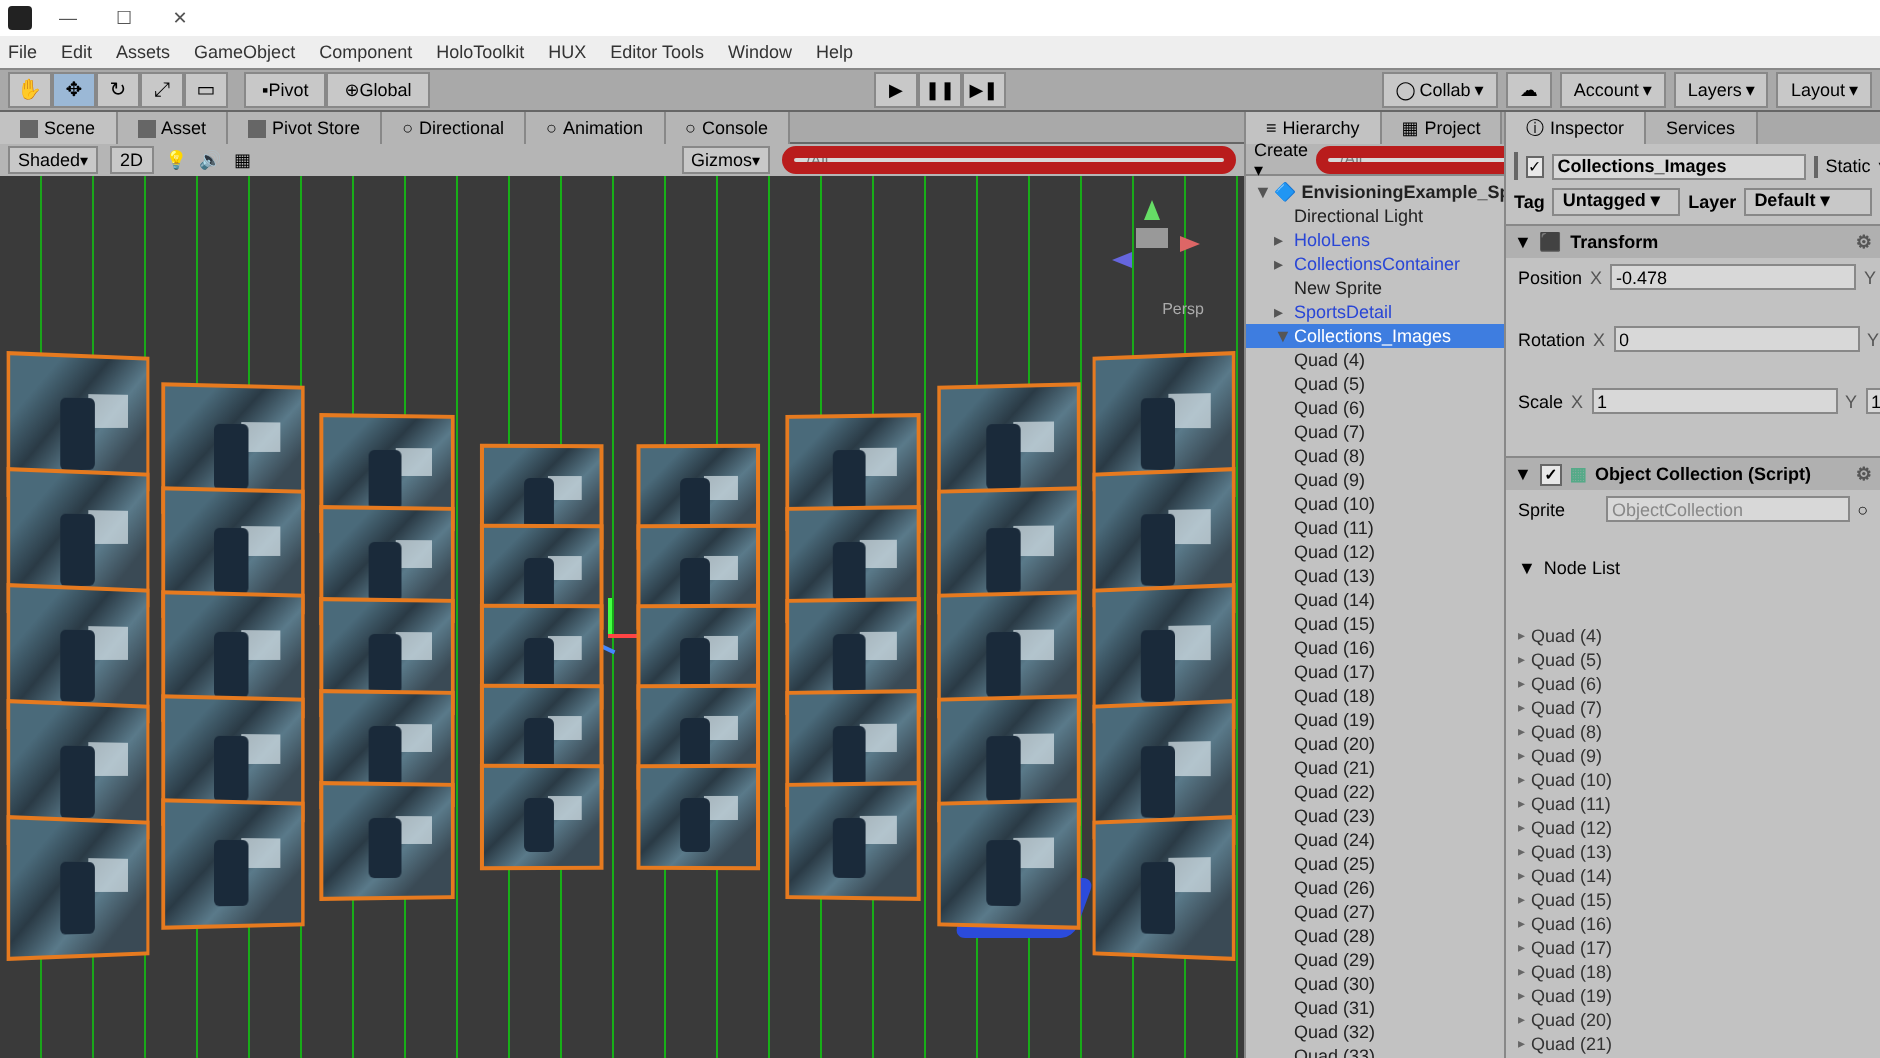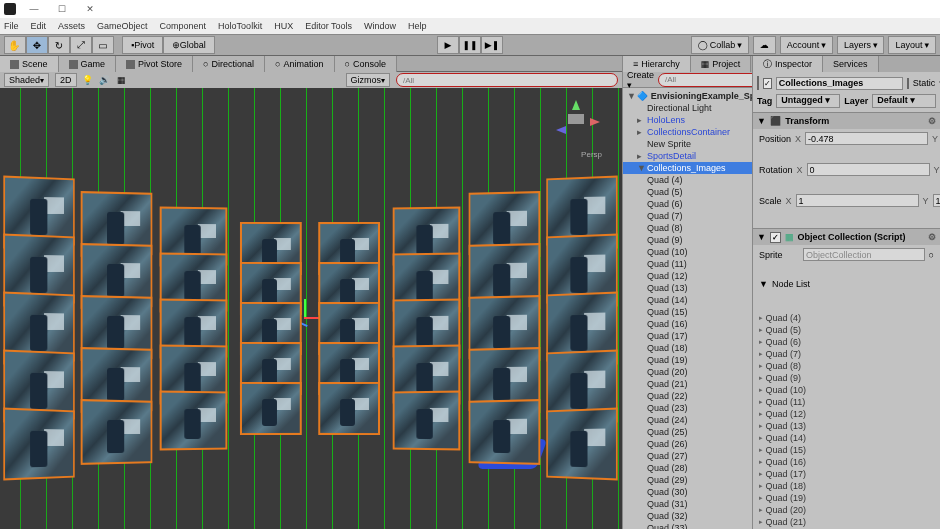--- a/index.html
+++ b/index.html
@@ -44,21 +44,21 @@
 .window-light { position:absolute; left:55%; top:28%; width:30%; height:25%; background:#d8e4ea; opacity:0.7; }
 .camera-icon { position:absolute; bottom:60px; right:80px; width:60px; height:30px; background:#2b4bdb; transform:skewX(-20deg); border-radius:6px; }
 .camera-icon::after { content:''; position:absolute; left:18px; top:6px; width:16px; height:12px; background:#fff; border-radius:2px; }
 .arrow-gizmo { position:absolute; top:220px; left:295px; width:20px; height:20px; }
 .arrow-gizmo .ax { position:absolute; width:18px; height:2px; background:#f44; top:9px; left:9px; }
 .arrow-gizmo .ay { position:absolute; width:2px; height:18px; background:#4f4; top:-9px; left:9px; }
 .arrow-gizmo .az { position:absolute; width:15px; height:2px; background:#48f; top:14px; left:-2px; transform:rotate(25deg); }
 .hierarchy-panel { width:130px; background:#c2c2c2; display:flex; flex-direction:column; border-left:1px solid #888; }
 .panel-tabs { height:16px; background:#a9a9a9; display:flex; }
 .panel-header { height:16px; background:#b5b5b5; display:flex; align-items:center; padding:0 4px; gap:4px; font-size:9px; border-bottom:1px solid #888; }
-.search-box { flex:1; height:14px; background:#d8d8d8; border:1px solid #b91c1c; border-radius:7px; padding:0 6px; font-size:8px; }
+.search-box { flex:1; height:14px; background:#d8d8d8; border:6px solid #b91c1c; border-radius:7px; padding:0 6px; font-size:8px; }
 .tree { flex:1; overflow-y:auto; padding:2px 0; }
 .tree-item { padding:1px 4px; display:flex; align-items:center; gap:2px; font-size:9px; color:#222; white-space:nowrap; }
 .tree-item.root { font-weight:bold; }
 .tree-item.blue { color:#2946d6; }
 .tree-item.selected { background:#3e7de0; color:#fff; }
 .tree-item .arrow { width:8px; display:inline-block; color:#555; }
 .tree-item.indent-1 { padding-left:14px; }
 .tree-item.indent-2 { padding-left:24px; }
 .inspector-panel { width:188px; background:#c2c2c2; display:flex; flex-direction:column; border-left:1px solid #888; }
 .insp-header { padding:4px; border-bottom:1px solid #888; }
@@ -134,21 +134,21 @@
 <div class="main-area">
 
   <div class="scene-panel">
     <div class="scene-tabs">
       <div class="tab active">
           <span class="tab-icon"></span>
           <span>Scene</span>
         </div>
       <div class="tab">
           <span class="tab-icon"></span>
-          <span>Game</span>
+          <span>Asset</span>
         </div>
       <div class="tab">
           <span class="tab-icon"></span>
           <span>Pivot Store</span>
         </div>
       <div class="tab">○ <span>Directional</span></div>
       <div class="tab">○ <span>Animation</span></div>
       <div class="tab">○ <span>Console</span></div>
     </div>
     <div class="scene-toolbar">

